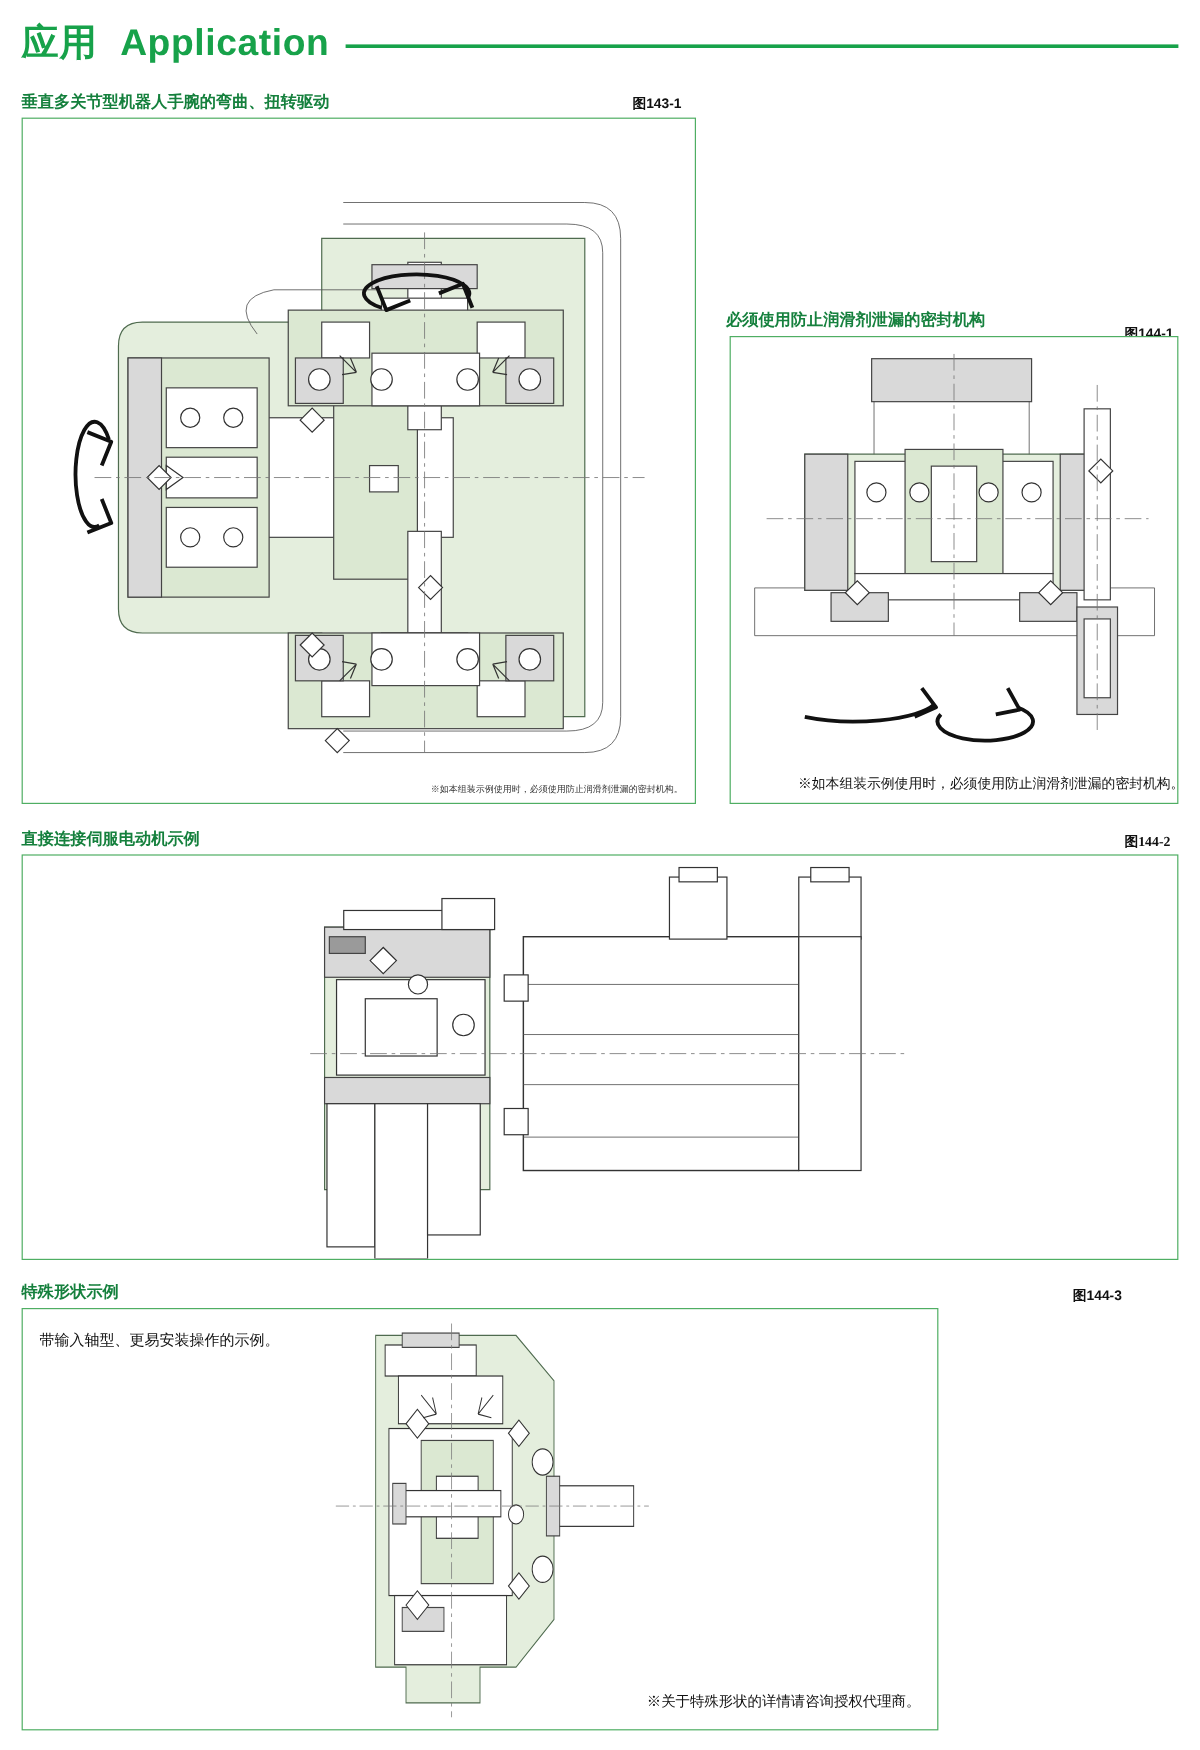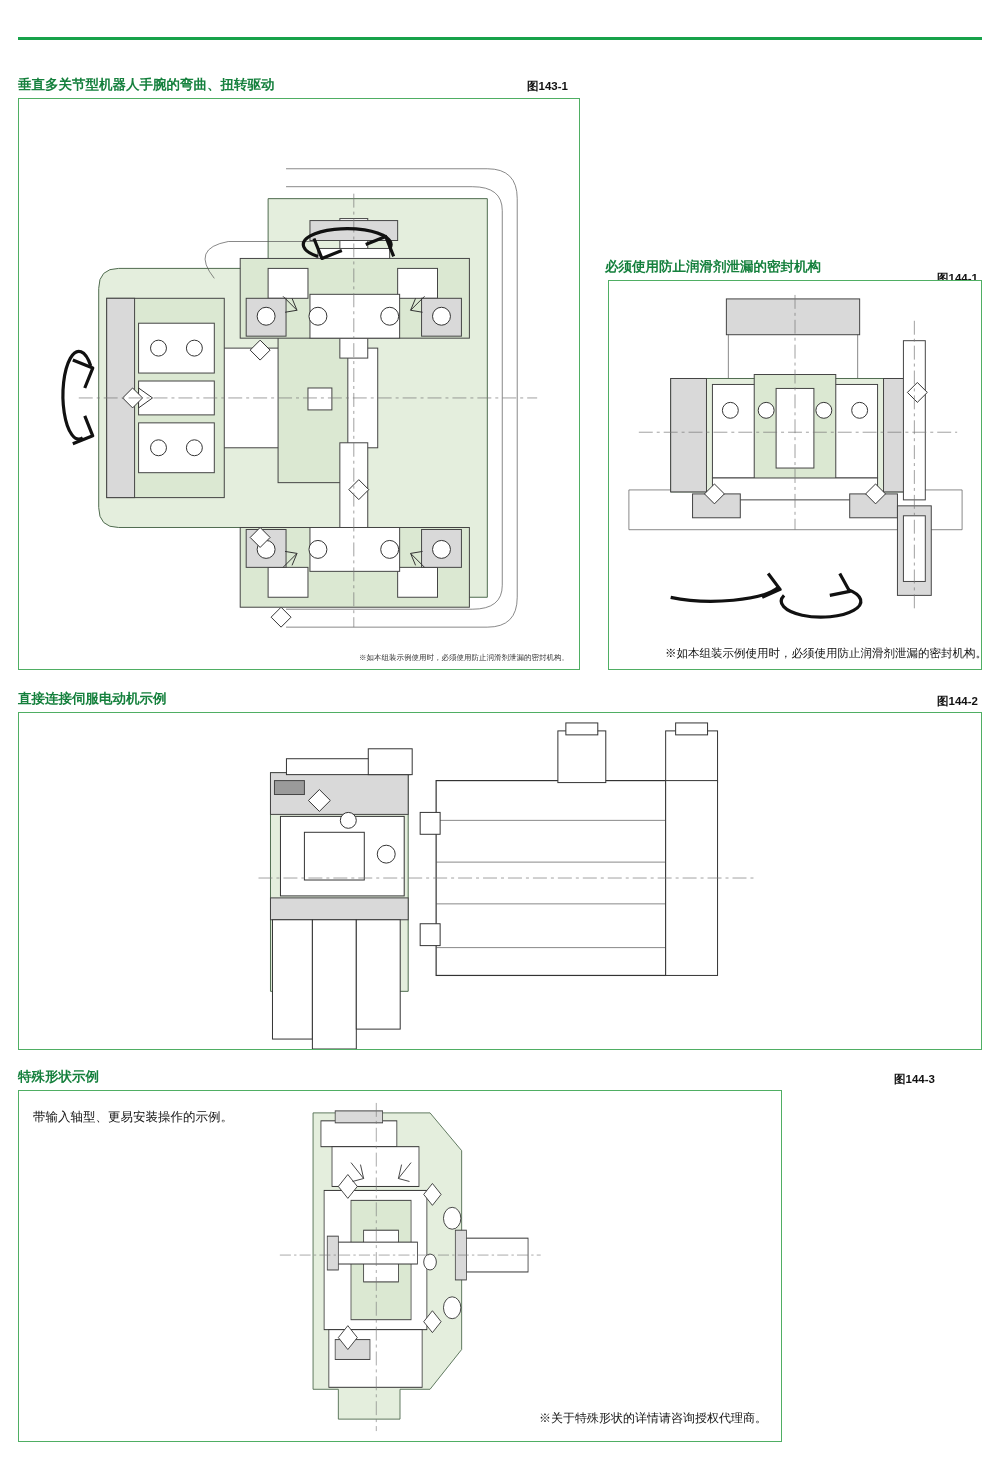--- a/index.html
+++ b/index.html
@@ -63,20 +63,24 @@
   .ln-t{stroke:#555;stroke-width:0.7;fill:none;}
   .ln-c{stroke:#777;stroke-width:0.7;fill:none;stroke-dasharray:14 4 3 4;}
   .arrw{stroke:#111;stroke-width:3.2;fill:none;}
 </style>
 </head>
 <body>
 
 <div class="page">
 
   <div class="page-header">
+    <div class="title">
+      <span>应用</span>
+      <span style="margin-left:10px;">Application</span>
+    </div>
     <div class="rule"></div>
   </div>
 
   <div class="cap" style="left:18px;top:76px;">垂直多关节型机器人手腕的弯曲、扭转驱动</div>
   <div class="fignum" style="left:527px;top:79px;">图143-1</div>
 
   <div class="figbox" style="left:18px;top:98px;width:562px;height:572px;">
     <svg class="dw" viewBox="0 0 562 572" preserveAspectRatio="none">
 
       <path class="fill-green2" stroke="#4f6b4f" stroke-width="1" d="M80,190 L80,410 Q80,430 100,430 L250,430 L250,500 L470,500 L470,100 L250,100 L250,170 L100,170 Q80,170 80,190 Z"></path>
@@ -211,21 +215,21 @@
         <path d="M62,318 a70,20 0 0 0 108,-10"></path>
         <path d="M160,294 l12,16 l-18,8" stroke-linejoin="round"></path>
         <path d="M176,316 a40,16 0 1 0 64,-6"></path>
         <path d="M232,294 l10,18 l-20,4" stroke-linejoin="round"></path>
       </g>
     </svg>
     <div class="note" style="left:56px;bottom:8px;font-size:11.5px;">※如本组装示例使用时，必须使用防止润滑剂泄漏的密封机构。</div>
   </div>
 
   <div class="cap" style="left:18px;top:690px;">直接连接伺服电动机示例</div>
-  <div class="fignum" style="left:937px;top:694px;">图144-2</div>
+  <div class="fignum" style="left:937px;top:694px;font-family:Liberation Serif, serif;">图144-2</div>
 
   <div class="figbox" style="left:18px;top:712px;width:964px;height:338px;">
     <svg class="dw" viewBox="0 0 964 338" preserveAspectRatio="none">
 
       <rect class="fill-white" x="418" y="68" width="230" height="196" stroke="#333" stroke-width="1.2"></rect>
       <line class="ln-t" x1="418" y1="108" x2="648" y2="108"></line>
       <line class="ln-t" x1="418" y1="150" x2="648" y2="150"></line>
       <line class="ln-t" x1="418" y1="192" x2="648" y2="192"></line>
       <line class="ln-t" x1="418" y1="236" x2="648" y2="236"></line>
 

